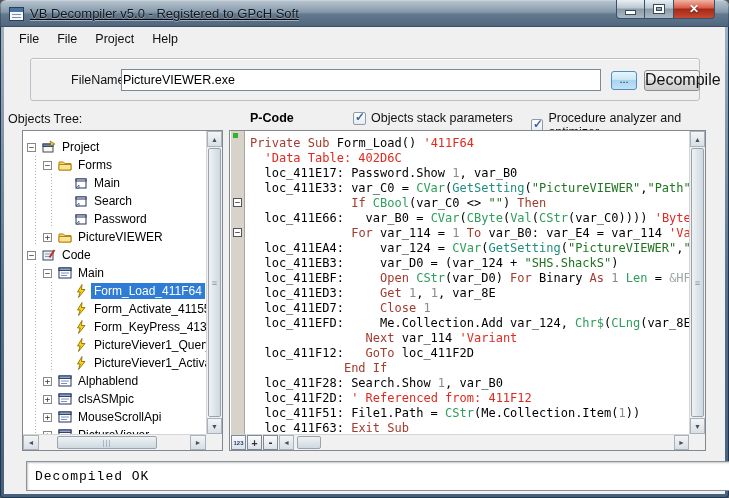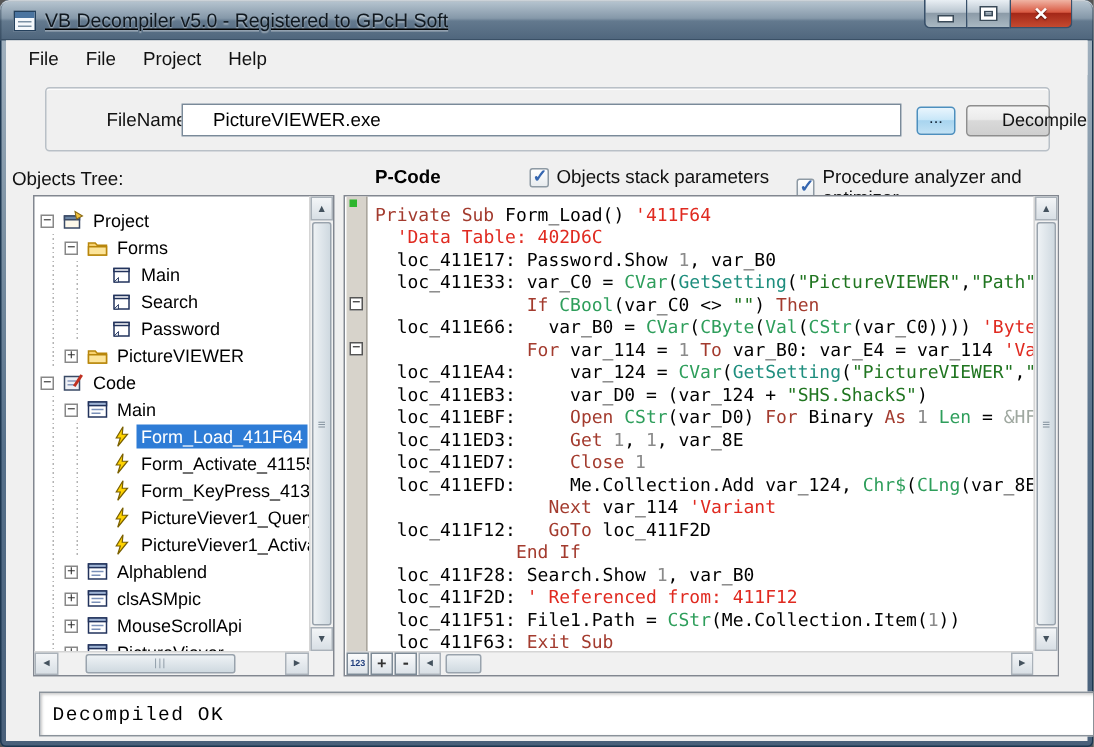--- a/index.html
+++ b/index.html
@@ -45,27 +45,27 @@
 
   .menubar{ position:absolute; left:0; top:0; right:0; height:23px; display:flex; align-items:center; padding-left:6px; background:#f0f0f0;}
   .menu-item{ font-size:12.5px; color:#111; padding:3px 9px; }
 
   .file-group{ position:absolute; left:26px; top:31px; width:670px; height:43px;
     border:1px solid #b9c0c7; border-radius:3px; background:#f0f0f0;
     box-shadow: inset 0 1px 0 #fdfdfd; }
   .file-label{ position:absolute; left:40px; top:14px; font-size:12.5px; color:#111;}
   .file-input{ position:absolute; left:90px; top:10px; width:480px; height:22px;
     border:1px solid #7a8a99; background:#fff; font-size:12.5px; font-family:"Liberation Sans",sans-serif;
-    padding:0 20px; color:#000;}
+    padding:0 1px; color:#000;}
   .browse-btn{ position:absolute; left:580px; top:12px; width:26px; height:19px;
     background:linear-gradient(180deg,#e9f5fd 0%,#c9e7f8 45%,#a8d4ef 50%,#c2e2f5 100%);
     border:1px solid #4d8fbe; border-radius:3px; font-size:11px; line-height:15px; text-align:center; color:#123;}
   .decompile-btn{ position:absolute; left:613px; top:11px; width:56px; height:21px;
     background:linear-gradient(180deg,#f5f5f5 0%,#ebebeb 45%,#d9d9d9 50%,#cfcfcf 100%);
-    border:1px solid #8e8e8e; border-radius:3px; font-size:12px; text-align:center; line-height:18px; color:#111;padding-left:23px;}
+    border:1px solid #8e8e8e; border-radius:3px; font-size:16px; text-align:center; line-height:18px; color:#111;}
 
   .objects-label{ position:absolute; left:4px; top:85px; font-size:12.5px; color:#111;}
   .pcode-label{ position:absolute; left:246px; top:84px; font-size:12.5px; font-weight:bold; color:#000;}
   .checkbox-row{ position:absolute; top:84px; display:flex; align-items:center; gap:5px;}
   .cb1{ left:349px;} .cb2{ left:527px;}
   .checkbox{ width:13px; height:13px; background:linear-gradient(180deg,#fff,#e8ecef);
     border:1px solid #8e9aa4; border-radius:2px; position:relative; }
   .checkbox::after{ content:"✓"; position:absolute; left:1px; top:-3px; font-size:12px; font-weight:bold; color:#3566b0;}
   .checkbox-label{ font-size:12.5px; color:#111;}
 

